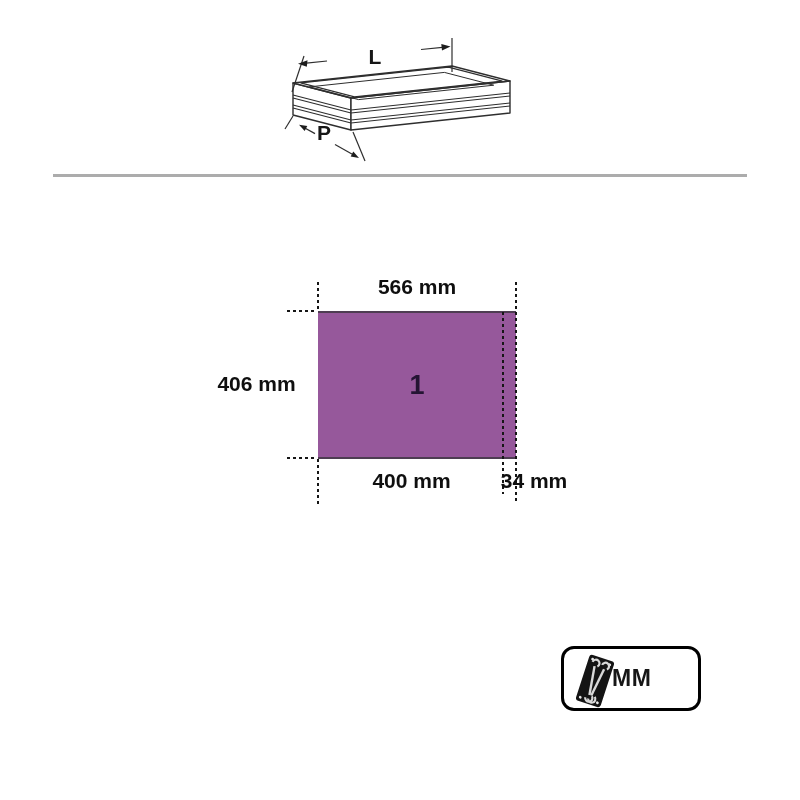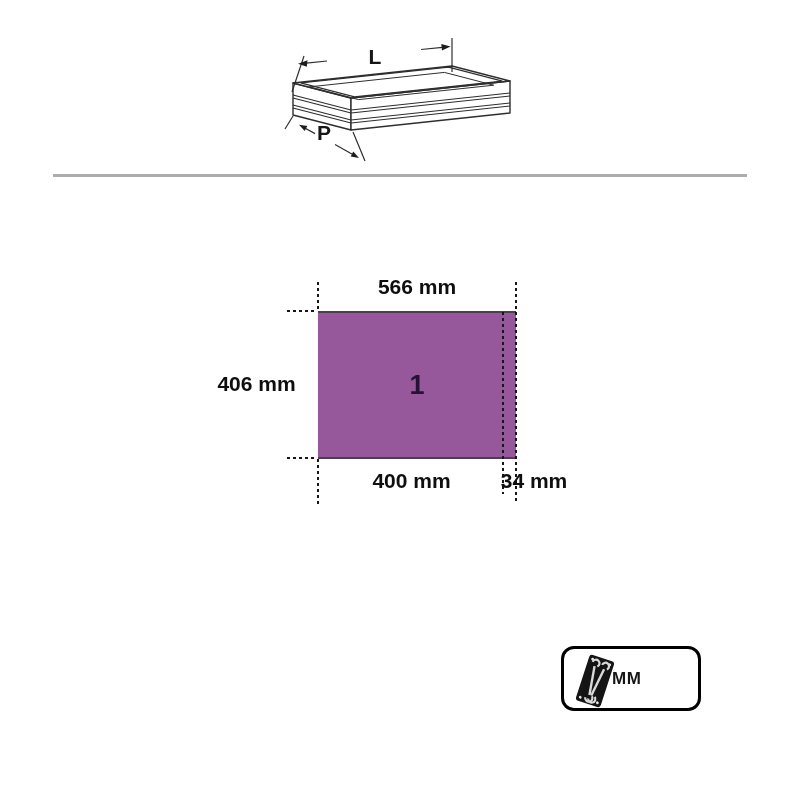--- a/index.html
+++ b/index.html
@@ -34,21 +34,21 @@
   #dim-top          { left:318px; top:275px; width:198px; text-align:center; }
   #dim-left         { left:203px; top:372px; width:107px; text-align:center; }
   #dim-bottom-main  { left:320px; top:469px; width:183px; text-align:center; }
   #dim-bottom-edge  { left:481px; top:469px; width:68px;  text-align:center;margin-left:19px; }
 
   
   #unit-badge { left:561px; top:646px; width:140px; height:65px;
                 border:3px solid #000000; border-radius:13px; background:#ffffff; }
   #unit-badge .tray { position:absolute; left:6px; top:3px; width:52px; height:58px; }
   #unit-label { position:absolute; left:48px; top:0; height:59px; line-height:59px;
-                font-size:17px; font-weight:bold; color:#161616; letter-spacing:0.5px; }
+                font-size:23px; font-weight:bold; color:#161616; letter-spacing:0.5px; }
 </style>
 </head>
 <body>
 
 <div class="abs" id="drawer-figure">
   <svg viewBox="0 0 240 140">
 
     <polygon class="face" points="13,55 71,70 71,102 13,87"></polygon>
     <line x1="13" y1="67" x2="71" y2="82"></line>
     <line x1="13" y1="70" x2="71" y2="85"></line>

